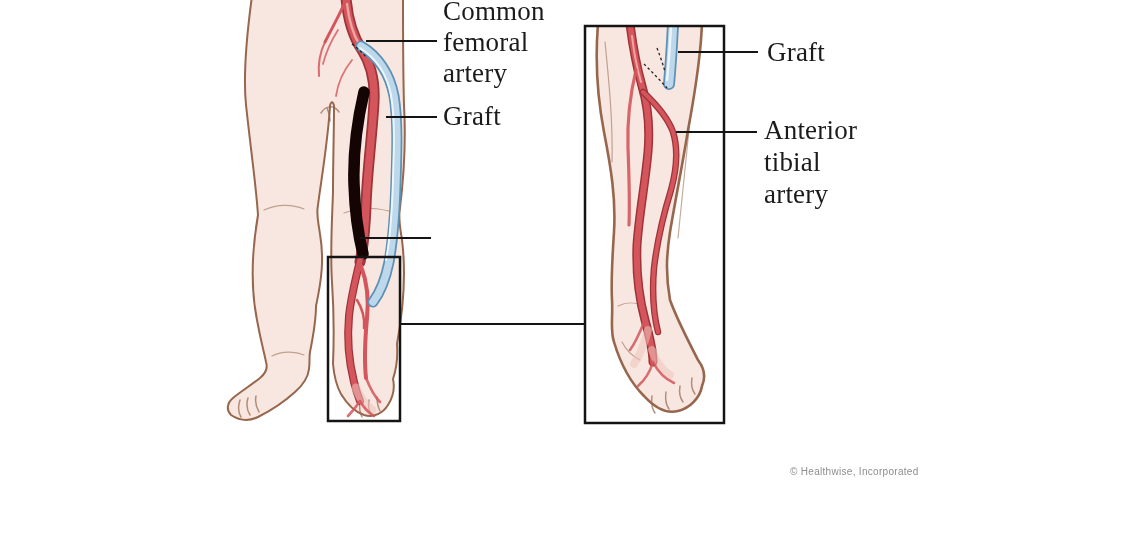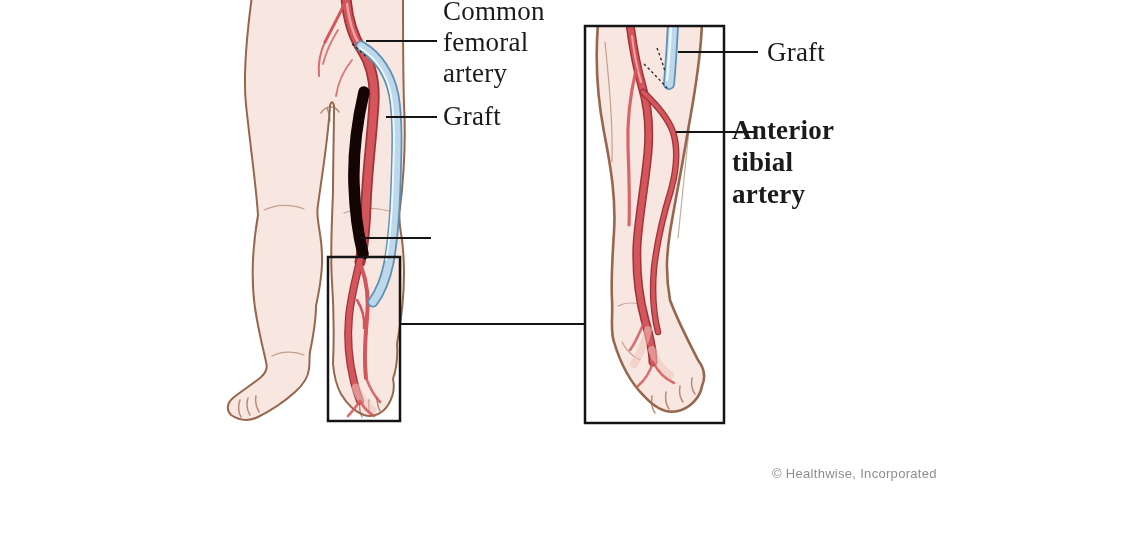--- a/index.html
+++ b/index.html
@@ -34,23 +34,23 @@
     position: absolute;
     color: var(--label-text);
     font-size: 27px;
     line-height: 31px;
     white-space: pre-line;
     letter-spacing: 0.2px;
   }
   .label.rp { line-height: 32px; }
   .copyright {
     position: absolute;
-    left: 772px; top: 466px;
+    left: 790px; top: 466px;
     font-family: "Liberation Sans", "DejaVu Sans", sans-serif;
-    font-size: 13px;
+    font-size: 10px;
     color: var(--copyright-gray);
     letter-spacing: 0.3px;
   }
 </style>
 </head>
 <body>
 
 <div id="stage">
 
   <svg width="1140" height="540" viewBox="0 0 1140 540">
@@ -202,18 +202,18 @@
 
   <div class="label" style="left:443px; top:-4px;">Common
 femoral
 artery</div>
 
   <div class="label" style="left:443px; top:101px;">Graft</div>
 
 
   <div class="label rp" style="left:767px; top:36px;">Graft</div>
 
-  <div class="label rp" style="left:732px; top:114px;font-weight:bold;">Anterior
+  <div class="label rp" style="left:764px; top:114px;">Anterior
 tibial
 artery</div>
 
   <div class="copyright">© Healthwise, Incorporated</div>
 </div>
 
 </body></html>

